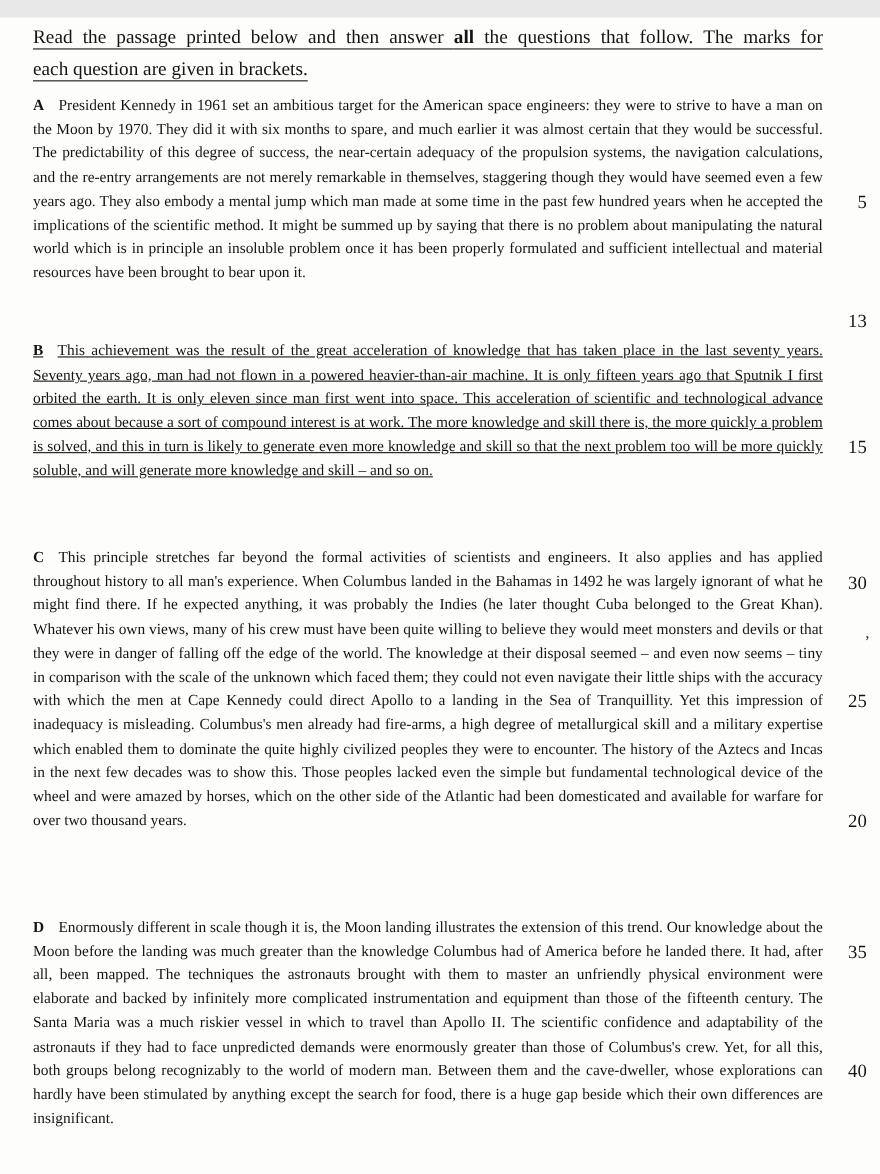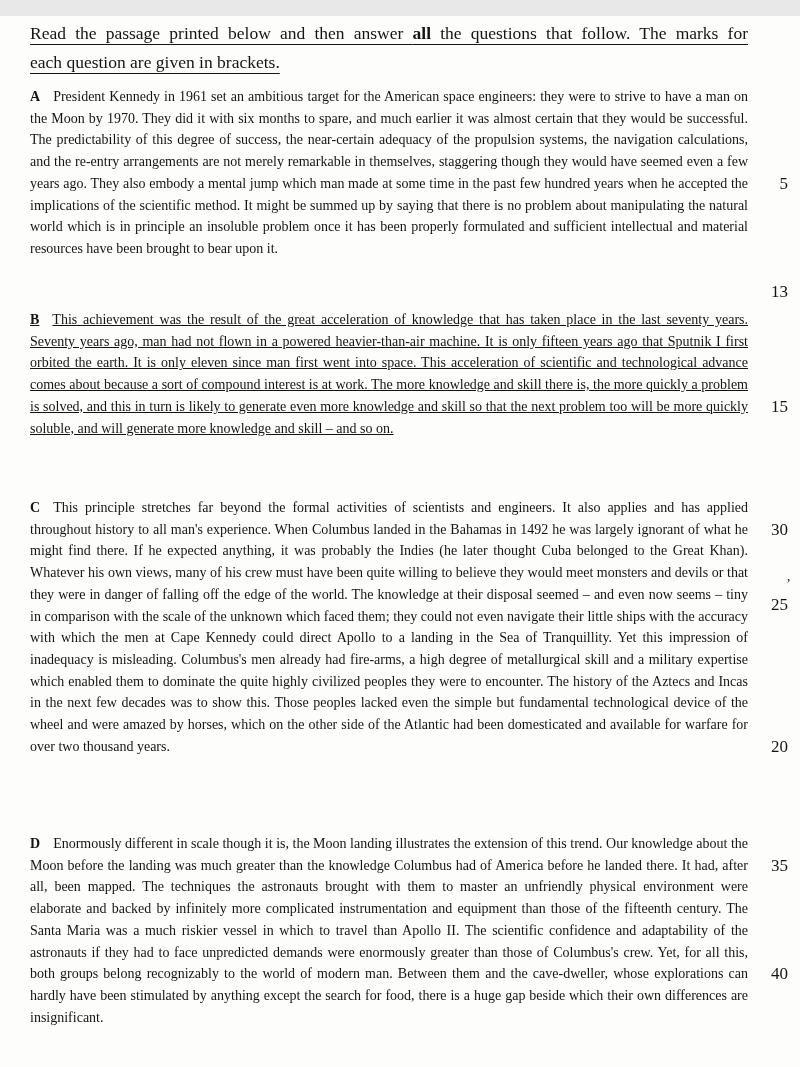--- a/index.html
+++ b/index.html
@@ -56,21 +56,21 @@
     width: 36px;
     text-align: right;
     font-size: 17px;
     line-height: 21.7px;
     color: #141414;
   }
   .ln-5  { top: 157px; }
   .ln-10 { top: 265px; }
   .ln-15 { top: 380px; }
   .ln-20 { top: 503px; }
-  .ln-25 { top: 578px; }
+  .ln-25 { top: 611px; }
   .ln-30 { top: 720px; }
   .ln-35 { top: 839px; }
   .ln-40 { top: 947px; }
   .stray-mark {
     position: absolute;
     top: 560px;
     left: 786px;
     font-size: 15px;
     color: #333;
   }

